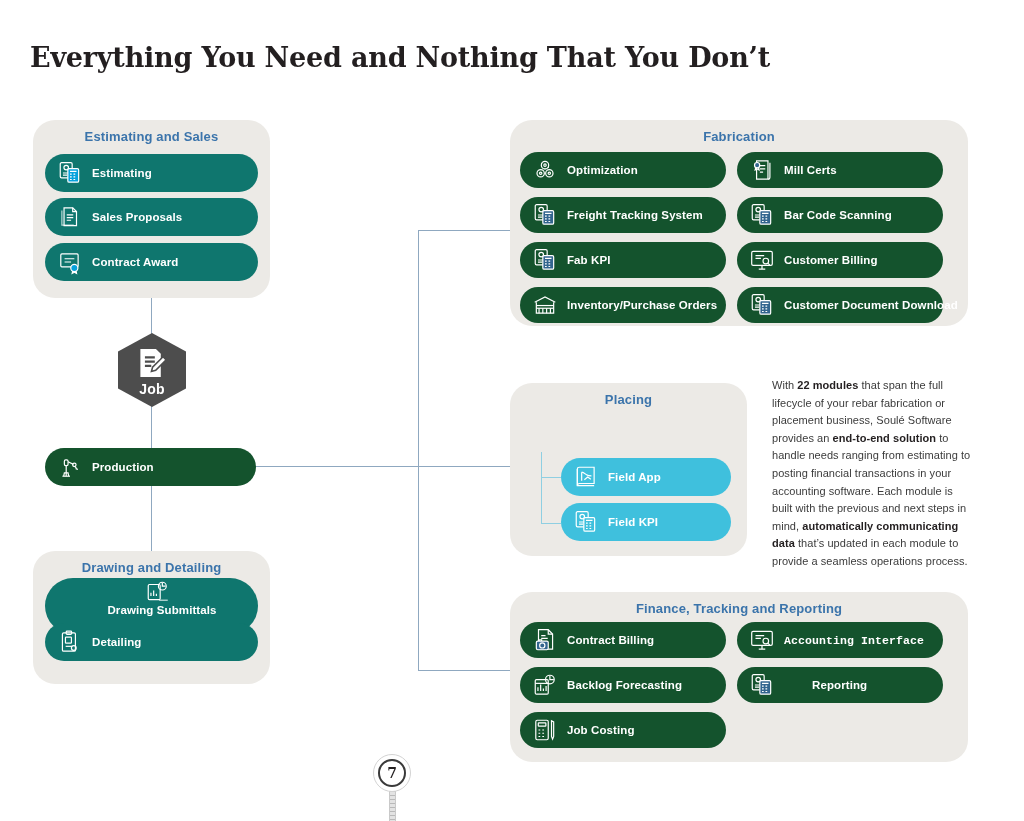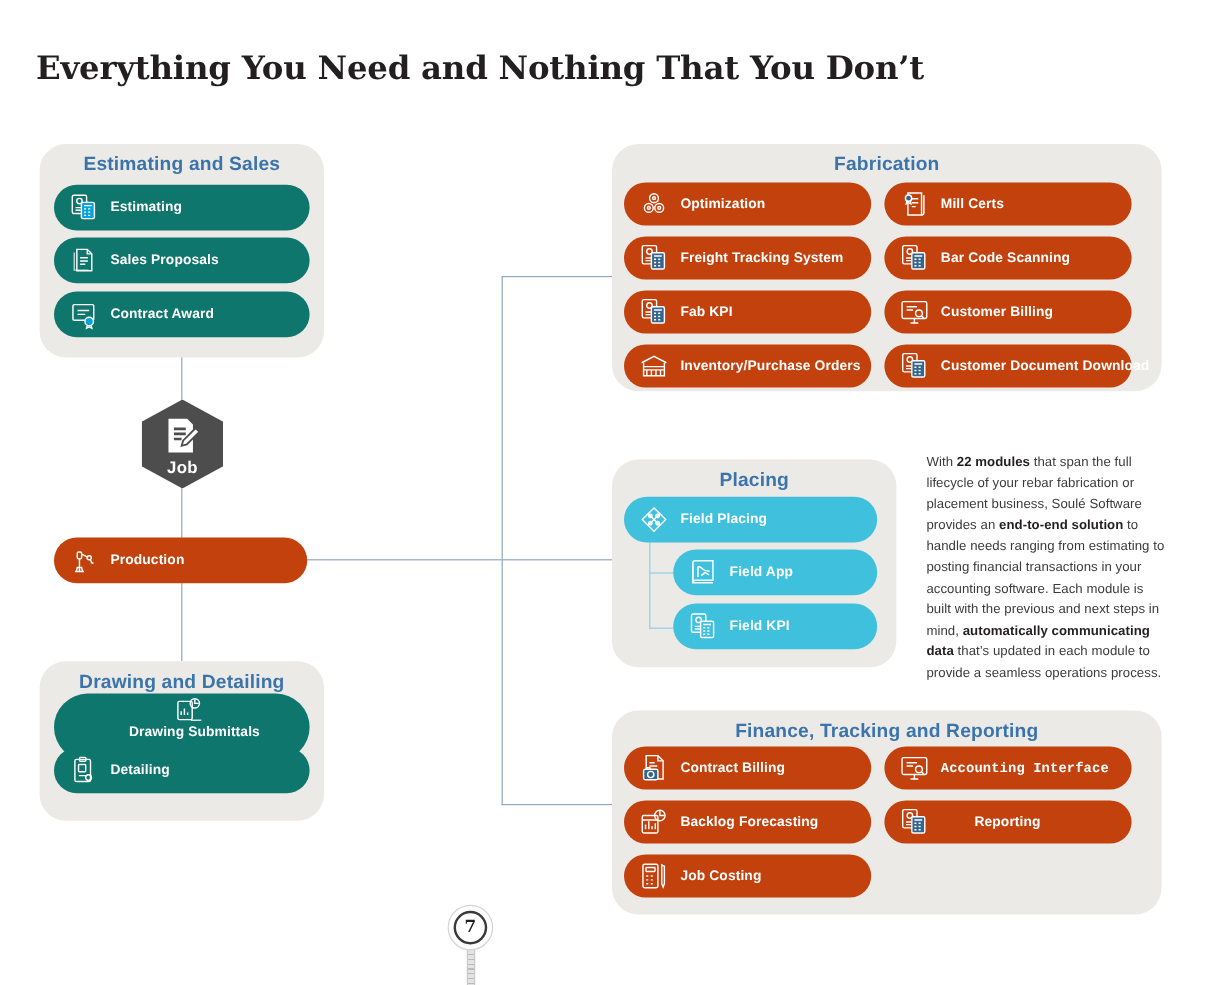--- a/index.html
+++ b/index.html
@@ -17,36 +17,36 @@
     font-weight:700;font-size:27px;letter-spacing:-0.2px;
     color:#231f20;white-space:nowrap;
   }
 
   
   .group{
     position:absolute;background:#eceae6;border-radius:22px;
   }
   .group-title{
     position:absolute;left:0;right:0;top:9px;text-align:center;
-    font-size:16px;font-weight:700;color:#3b74ab;letter-spacing:.15px;
+    font-size:13px;font-weight:700;color:#3b74ab;letter-spacing:.15px;
   }
 
   
   .pill{
     position:absolute;border-radius:999px;display:flex;align-items:center;
     box-sizing:border-box;padding-left:12px;
   }
   .pill .lbl{
     color:#ffffff;font-size:11.5px;font-weight:700;letter-spacing:.1px;
     white-space:nowrap;margin-left:9px;
   }
   .pill .ico{
     width:26px;height:26px;flex:0 0 26px;display:block;
   }
-  .pill.dark{background:#c2410c;}
+  .pill.dark{background:#14532d;}
   .pill.bright{background:#0f766e;}
   .pill.cyan{background:#3fc0dd;}
 
   
   #job-node{
     position:absolute;left:118px;top:333px;width:68px;height:74px;
     background:#4d4d4d;
     clip-path:polygon(50% 0%,100% 25%,100% 75%,50% 100%,0% 75%,0% 25%);
     display:flex;flex-direction:column;align-items:center;justify-content:center;
   }
@@ -288,31 +288,20 @@
   </div>
 
   <div class="group" style="left:510px;top:383px;width:237px;height:173px;">
     <div class="group-title">Placing</div>
   </div>
 
   <div class="conn v light" style="left:541px;top:452px;height:72px;"></div>
   <div class="conn h light" style="left:541px;top:477px;width:20px;"></div>
   <div class="conn h light" style="left:541px;top:523px;width:20px;"></div>
 
-  <div class="pill cyan" style="left:520px;top:414px;width:211px;height:38px;">
-    <svg class="ico" viewBox="0 0 24 24" fill="none" stroke="#ffffff" stroke-width="1.1">
-      <path d="M12 3l9 9-9 9-9-9z"></path>
-      <path d="M7.5 7.5l9 9M16.5 7.5l-9 9"></path>
-      <circle cx="9.2" cy="9.2" r="1.3"></circle>
-        <circle cx="14.8" cy="14.8" r="1.3"></circle>
-      <circle cx="14.8" cy="9.2" r="1.3"></circle>
-        <circle cx="9.2" cy="14.8" r="1.3"></circle>
-    </svg>
-    <span class="lbl">Field Placing</span>
-  </div>
 
   <div class="pill cyan" style="left:561px;top:458px;width:170px;height:38px;">
     <svg class="ico" viewBox="0 0 24 24" fill="none" stroke="#ffffff" stroke-width="1.1">
       <path d="M4 4.5c0-1 .9-1.5 1.8-1.5h13.7v15H6c-1.1 0-2 .9-2 2z"></path>
       <path d="M4 4.5v15.5h15.5"></path>
       <path d="M8 7.5v8M8 7.5c2 0 3 1.5 4.5 2.5s3.5 1 4.5 1"></path>
       <path d="M10.5 14.5l3-2.5 3 2"></path>
     </svg>
     <span class="lbl">Field App</span>
   </div>

